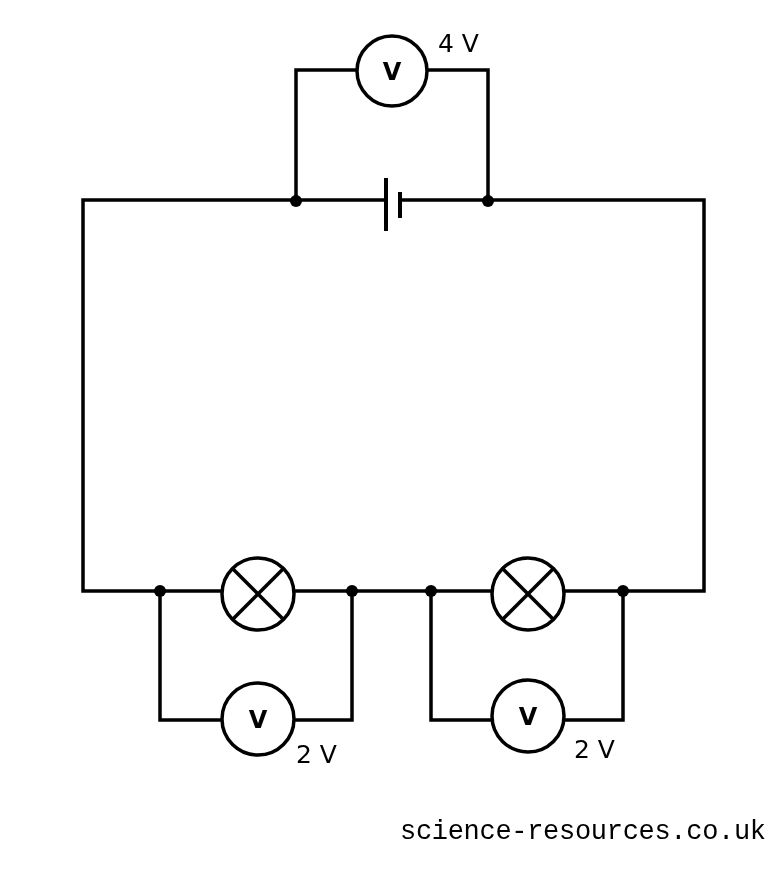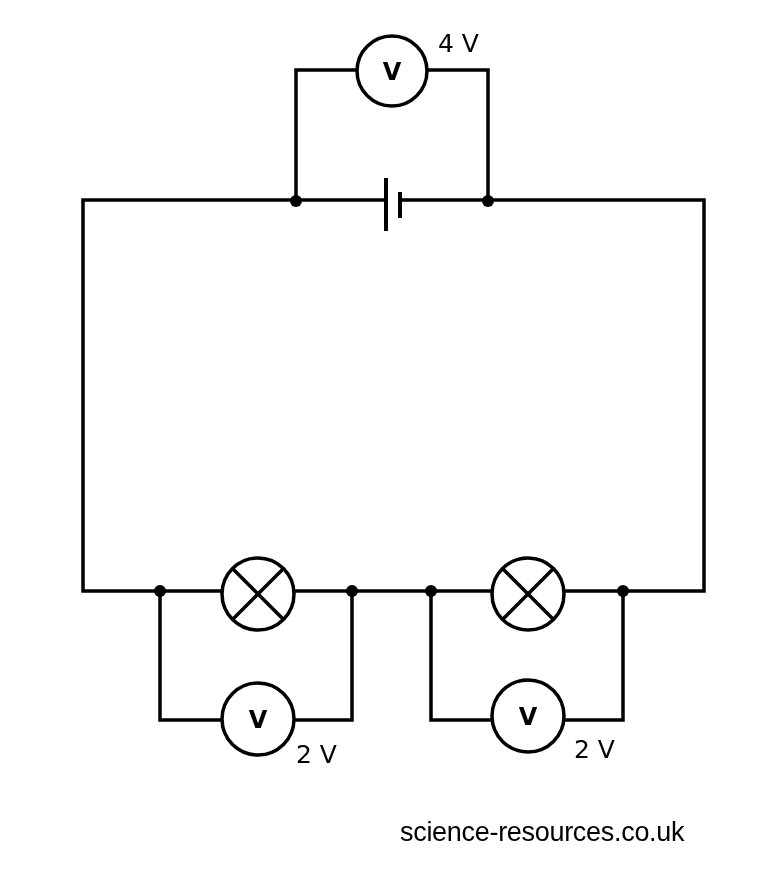--- a/index.html
+++ b/index.html
@@ -5,21 +5,21 @@
     html, body { margin: 0; padding: 0; background: #ffffff; }
     body { width: 766px; height: 879px; position: relative; overflow: hidden; }
     #circuit { position: absolute; left: 0; top: 0; }
     .wire { stroke: #000000; stroke-width: 3.5; fill: none; stroke-linecap: square; }
     .comp { stroke: #000000; stroke-width: 3.5; fill: #ffffff; }
     .dot { fill: #000000; }
     .sym { font-family: "DejaVu Sans", sans-serif; font-weight: bold; font-size: 24px; fill: #000000; }
     .lbl { font-family: "DejaVu Sans", sans-serif; font-size: 25px; fill: #000000; }
     .credit {
       position: absolute; left: 400px; top: 817px;
-      font-family: Liberation Sans, sans-serif; font-size: 27px; color: #000000;
+      font-family: Liberation Mono, monospace; font-size: 27px; color: #000000;
       letter-spacing: -0.3px;
     }
   </style>
 </head>
 <body>
 
 <svg id="circuit" width="766" height="879" viewBox="0 0 766 879">
 
   <g>
     <polyline class="wire" points="383,200 83,200 83,591 222,591"></polyline>

